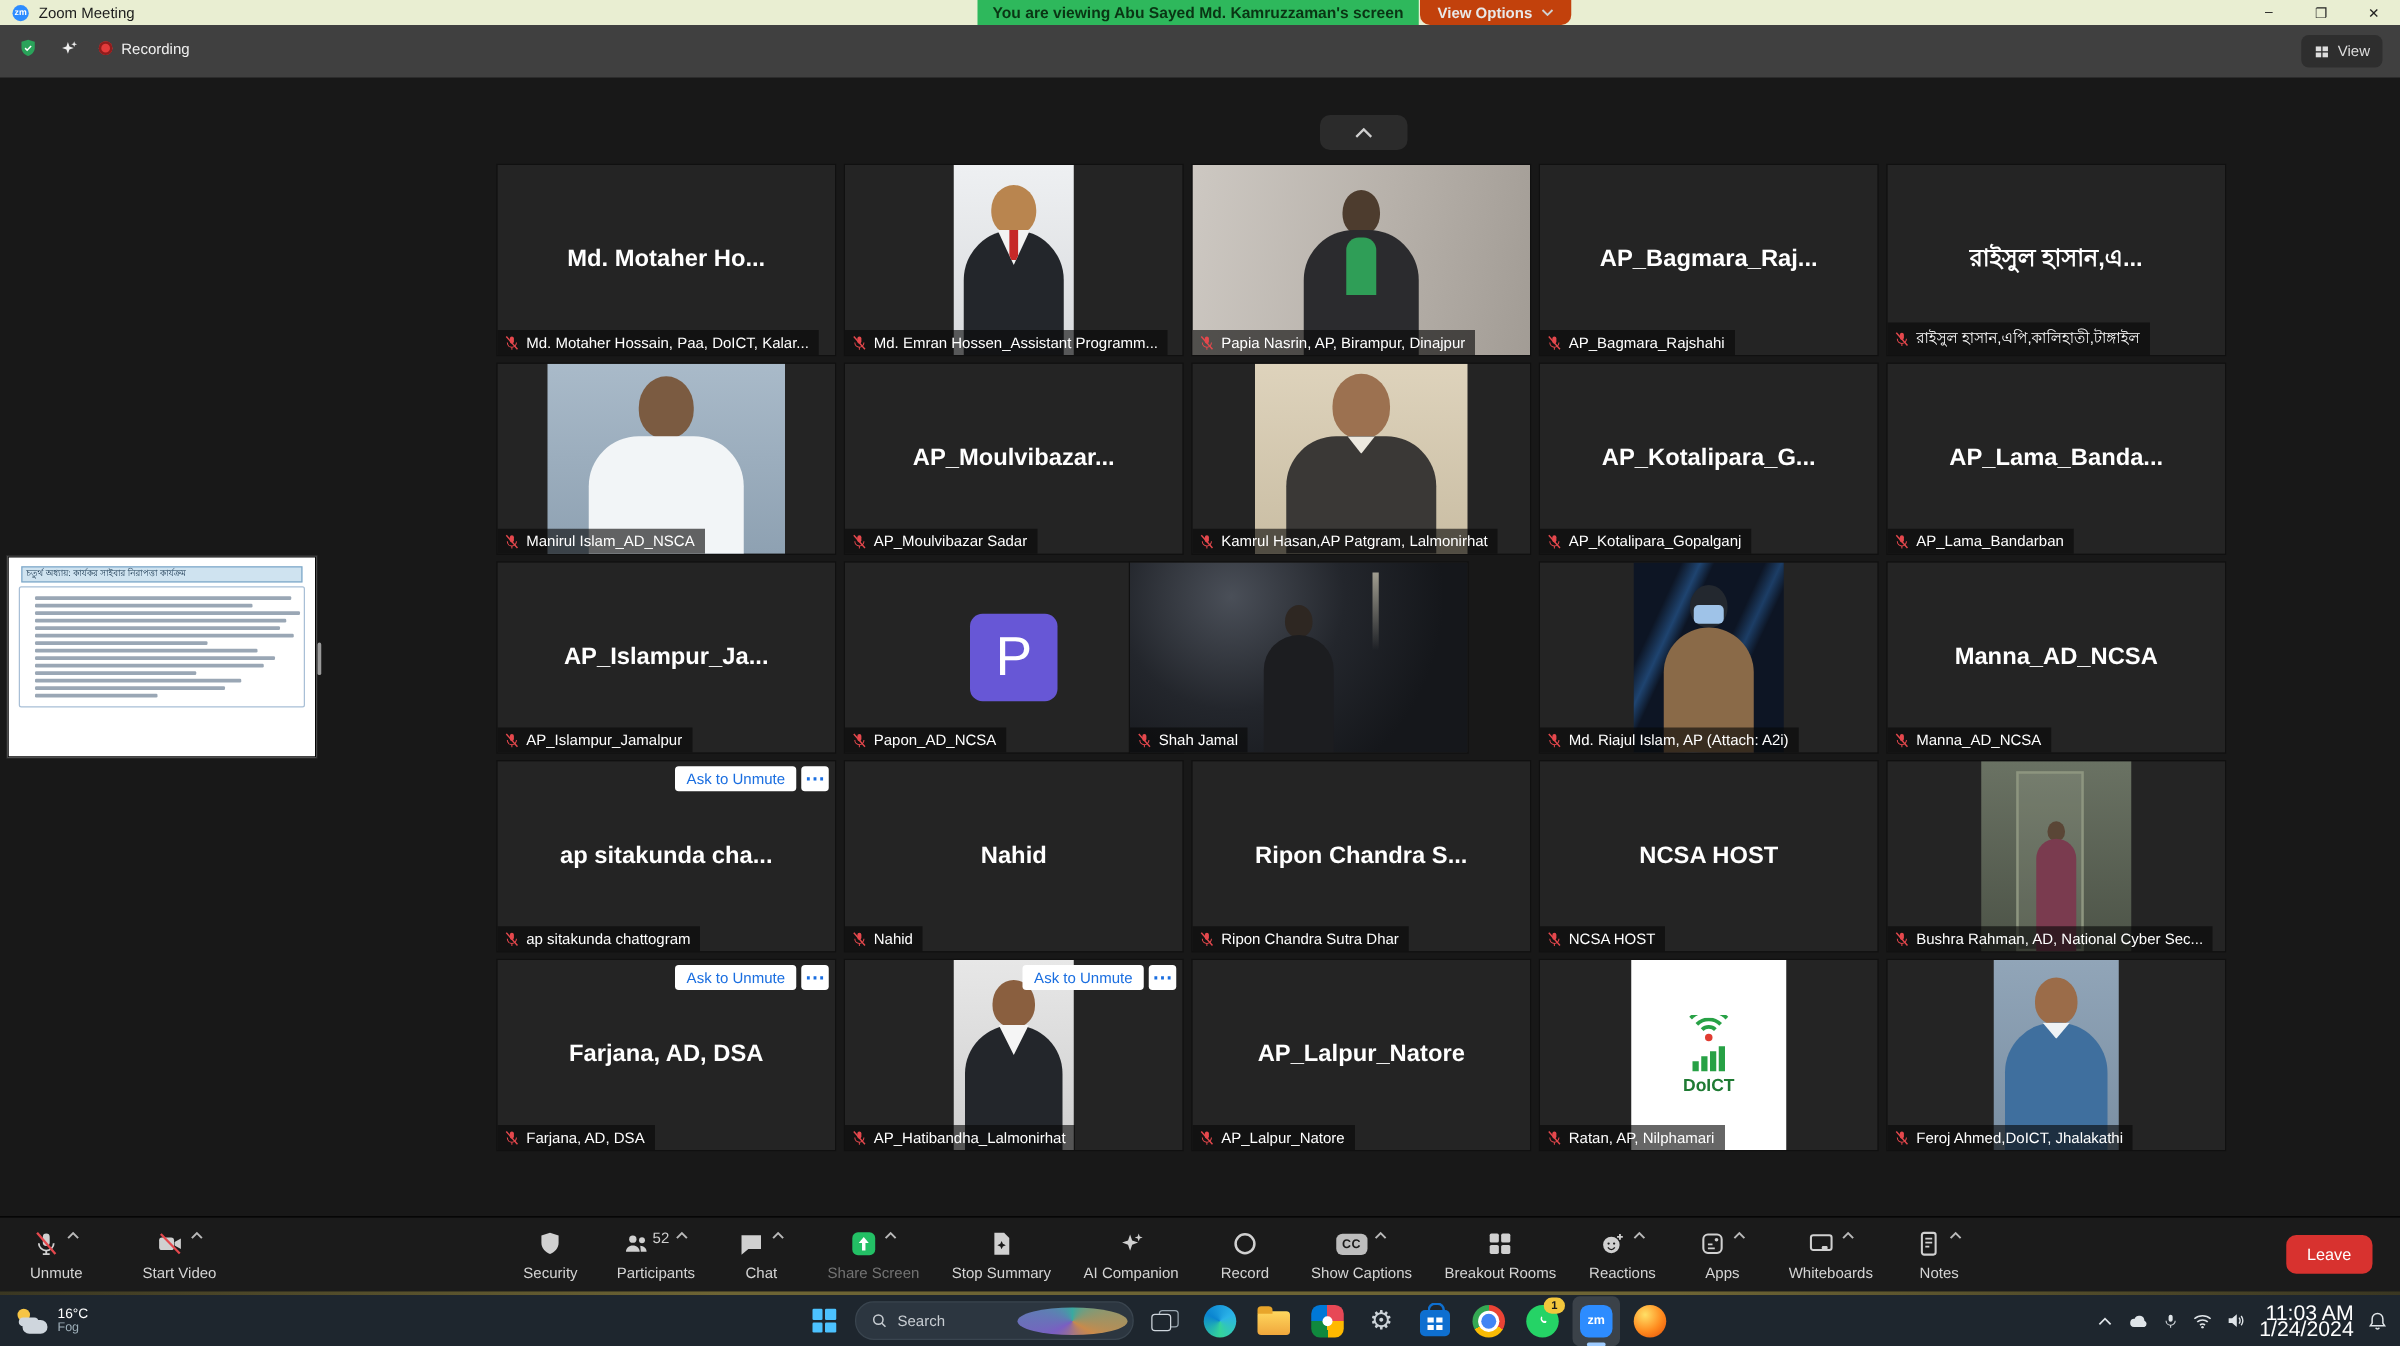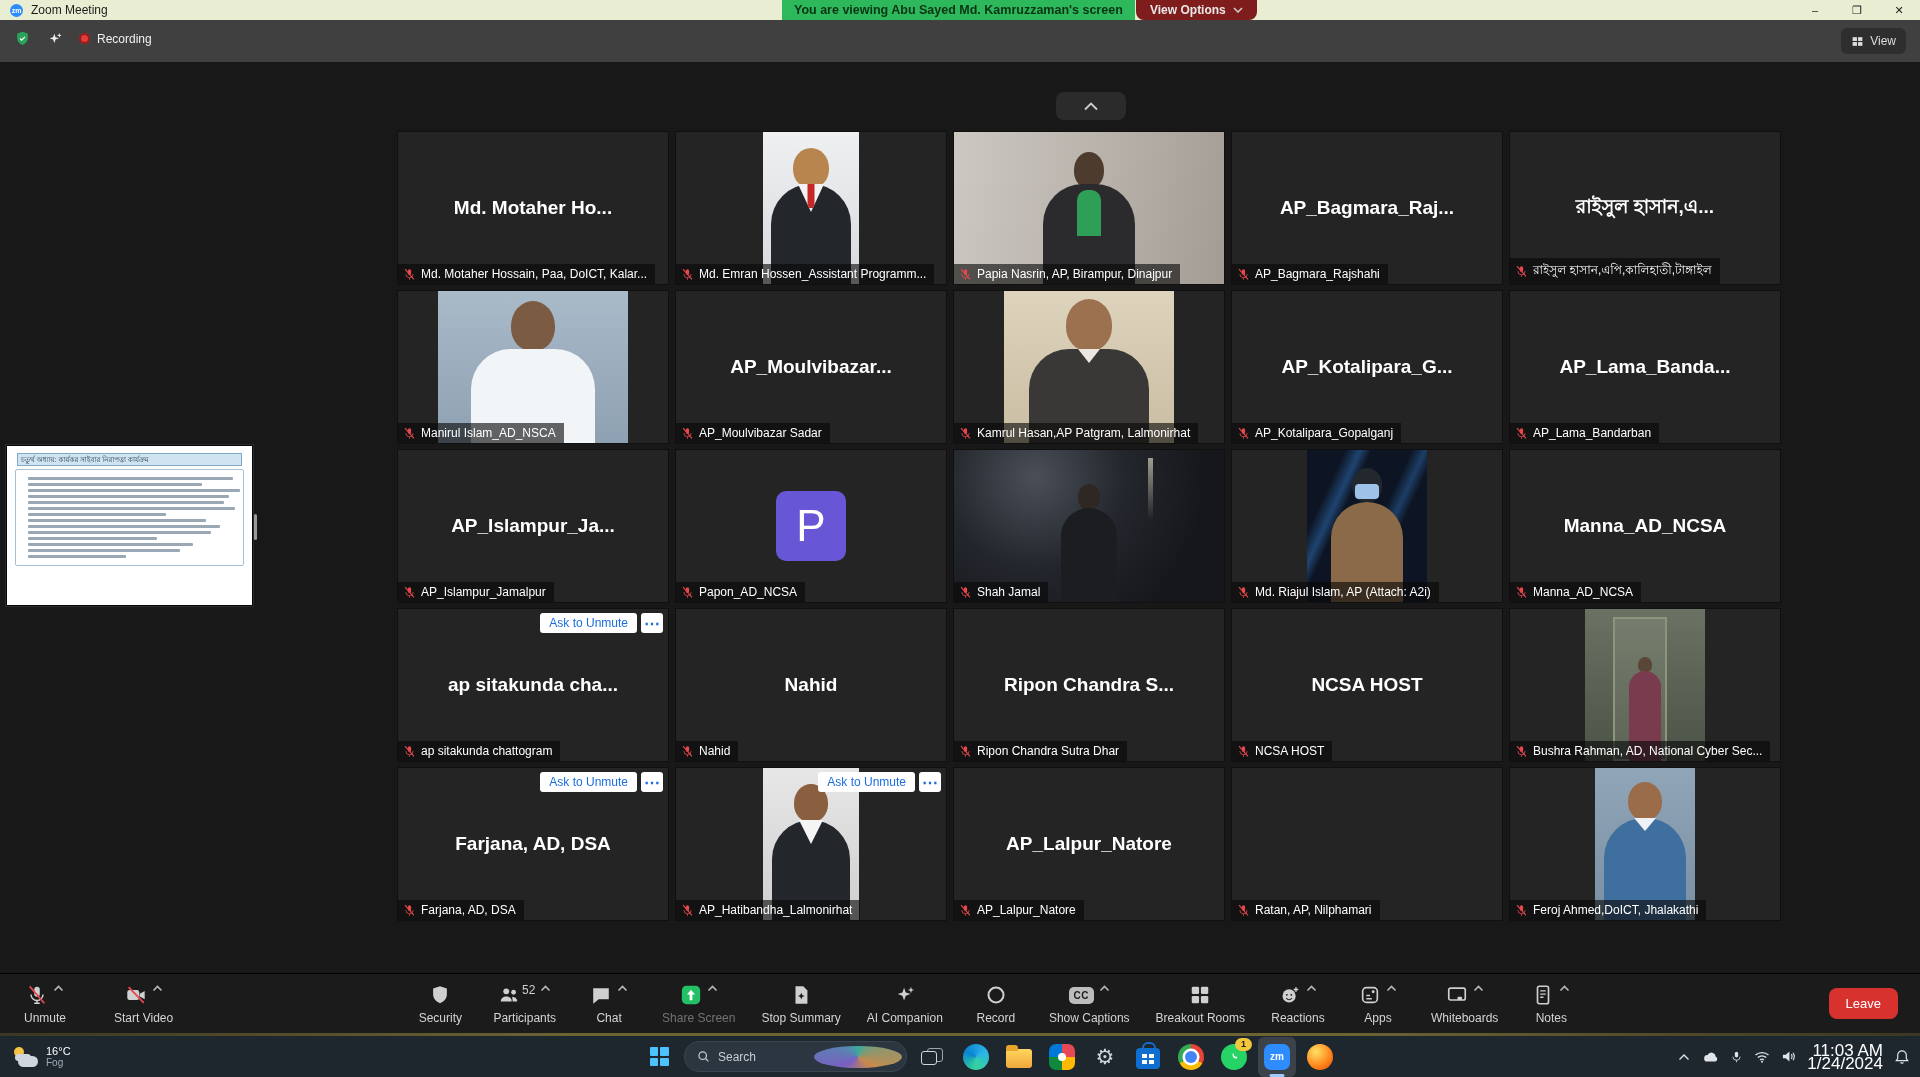--- a/index.html
+++ b/index.html
@@ -5,21 +5,21 @@
   html,body{margin:0;padding:0;background:#000;}
   #stage{position:relative;width:1920px;height:1077px;overflow:hidden;background:#181818;
          font-family:"Liberation Sans",sans-serif;-webkit-font-smoothing:antialiased;}
   
   .titlebar{position:absolute;top:0;left:0;right:0;height:20px;background:#e9eed2;display:flex;align-items:center;z-index:30;}
   .zmlogo{width:13px;height:13px;border-radius:50%;background:#2d8cff;color:#fff;font-size:7px;font-weight:bold;
           display:flex;align-items:center;justify-content:center;margin-left:10px;}
   .wintitle{font-size:12px;color:#1c1c1c;margin-left:8px;}
   .banner{position:absolute;left:782px;top:0;height:20px;background:#2eb85c;display:flex;align-items:center;
           padding:0 12px;font-size:12.5px;font-weight:bold;color:#0a3514;}
-  .viewopts{position:absolute;left:1136px;top:0;height:20px;background:#7f1d1d;color:#e8e8e8;display:flex;gap:7px;
+  .viewopts{position:absolute;left:1136px;top:0;height:20px;background:#c2410c;color:#e8e8e8;display:flex;gap:7px;
             align-items:center;padding:0 14px;font-size:12px;font-weight:bold;border-radius:0 0 8px 8px;cursor:pointer;}
   .winctl{position:absolute;right:0;top:0;height:20px;display:flex;}
   .winctl span{width:42px;height:20px;display:flex;align-items:center;justify-content:center;font-size:11px;color:#222;cursor:pointer;}
   
   .header2{position:absolute;top:20px;left:0;right:0;height:42px;background:#404040;z-index:20;}
   .hicons{position:absolute;left:14px;top:10px;display:flex;align-items:center;gap:16px;}
   .recchip{display:flex;align-items:center;gap:7px;color:#f0f0f0;font-size:12px;}
   .recdot{width:11px;height:11px;border-radius:50%;background:#e23b3b;box-shadow:inset 0 0 0 2px #8f1d1d;}
   .toast{position:absolute;left:50%;transform:translateX(-50%);top:6px;height:32px;background:#2b2b2b;border-radius:8px;
          color:#fff;font-weight:bold;font-size:13px;display:flex;align-items:center;padding:0 18px;}
@@ -430,21 +430,21 @@
               <svg width="13" height="13" viewBox="0 0 16 16">
                 <rect x="6" y="1.5" width="4" height="7" rx="2" fill="#e5484d"></rect>
                 <path d="M3.5 7.5a4.5 4.5 0 0 0 9 0" stroke="#e5484d" fill="none"></path>
                 <path d="M8 12v2.5" stroke="#e5484d"></path>
                 <path d="M2.5 1.5 13.5 14" stroke="#e5484d" stroke-width="1.4"></path>
               </svg>
             </span>
             <span>Papon_AD_NCSA</span>
           </div>
         </div>
-        <div class="tile" style="left: 954px; top: 388px;">
+        <div class="tile" style="left: 904px; top: 388px;">
           <div class="media video-shahjamal">
             <i class="head"></i>
             <i class="torso"></i>
             <i class="extra"></i>
           </div>
           <div class="namepill">
             <span style="display: flex;">
               <svg width="13" height="13" viewBox="0 0 16 16">
                 <rect x="6" y="1.5" width="4" height="7" rx="2" fill="#e5484d"></rect>
                 <path d="M3.5 7.5a4.5 4.5 0 0 0 9 0" stroke="#e5484d" fill="none"></path>
@@ -613,20 +613,37 @@
                 <rect x="6" y="1.5" width="4" height="7" rx="2" fill="#e5484d"></rect>
                 <path d="M3.5 7.5a4.5 4.5 0 0 0 9 0" stroke="#e5484d" fill="none"></path>
                 <path d="M8 12v2.5" stroke="#e5484d"></path>
                 <path d="M2.5 1.5 13.5 14" stroke="#e5484d" stroke-width="1.4"></path>
               </svg>
             </span>
             <span>AP_Lalpur_Natore</span>
           </div>
         </div>
         <div class="tile" style="left: 1232px; top: 706px;">
+          <div class="media logo-doict">
+            <div class="doict-wrap">
+              <div class="doict-arcs">
+                <span class="arc a1"></span>
+                <span class="arc a2"></span>
+                <span class="arc a3"></span>
+                <span class="doict-dot"></span>
+              </div>
+              <div class="doict-bars">
+                <i style="height: 8px;"></i>
+                <i style="height: 12px;"></i>
+                <i style="height: 16px;"></i>
+                <i style="height: 20px;"></i>
+              </div>
+              <div class="dtext">DoICT</div>
+            </div>
+          </div>
           <div class="namepill">
             <span style="display: flex;">
               <svg width="13" height="13" viewBox="0 0 16 16">
                 <rect x="6" y="1.5" width="4" height="7" rx="2" fill="#e5484d"></rect>
                 <path d="M3.5 7.5a4.5 4.5 0 0 0 9 0" stroke="#e5484d" fill="none"></path>
                 <path d="M8 12v2.5" stroke="#e5484d"></path>
                 <path d="M2.5 1.5 13.5 14" stroke="#e5484d" stroke-width="1.4"></path>
               </svg>
             </span>
             <span>Ratan, AP, Nilphamari</span>

